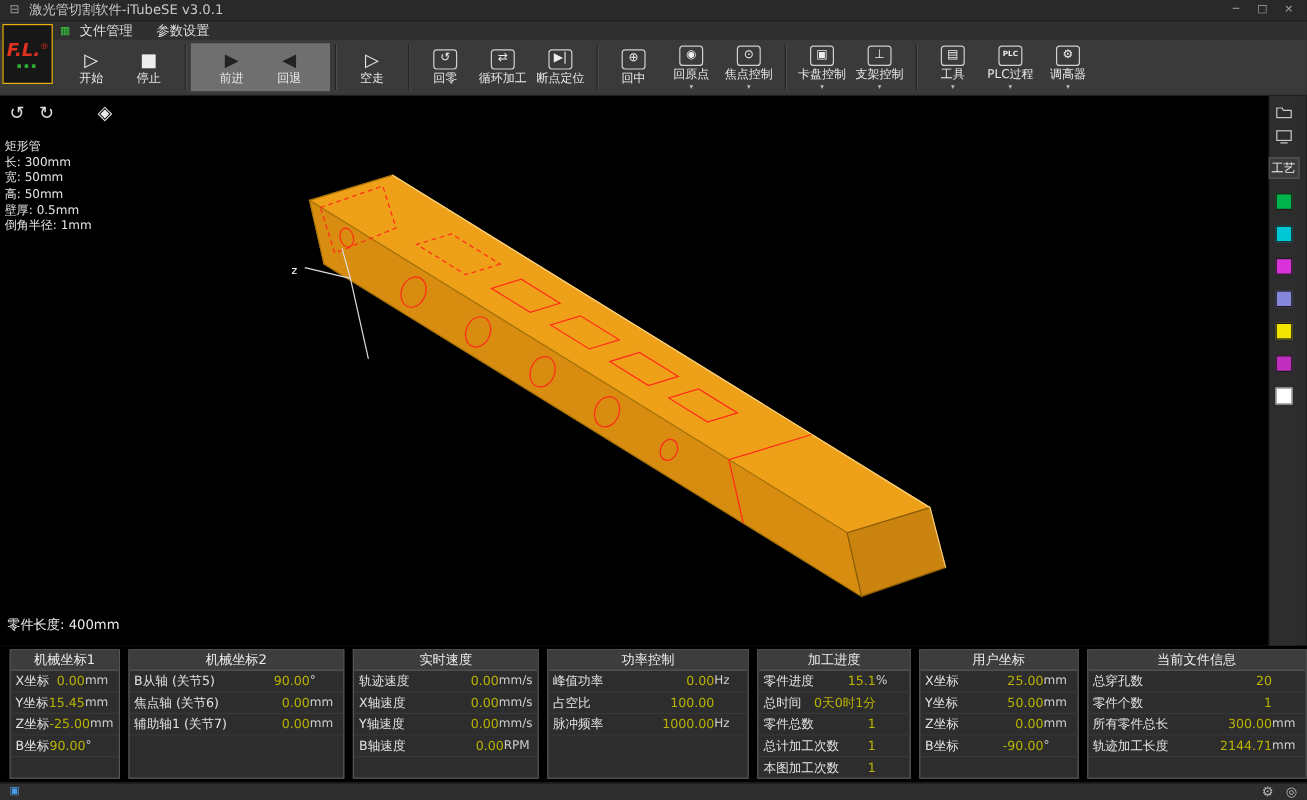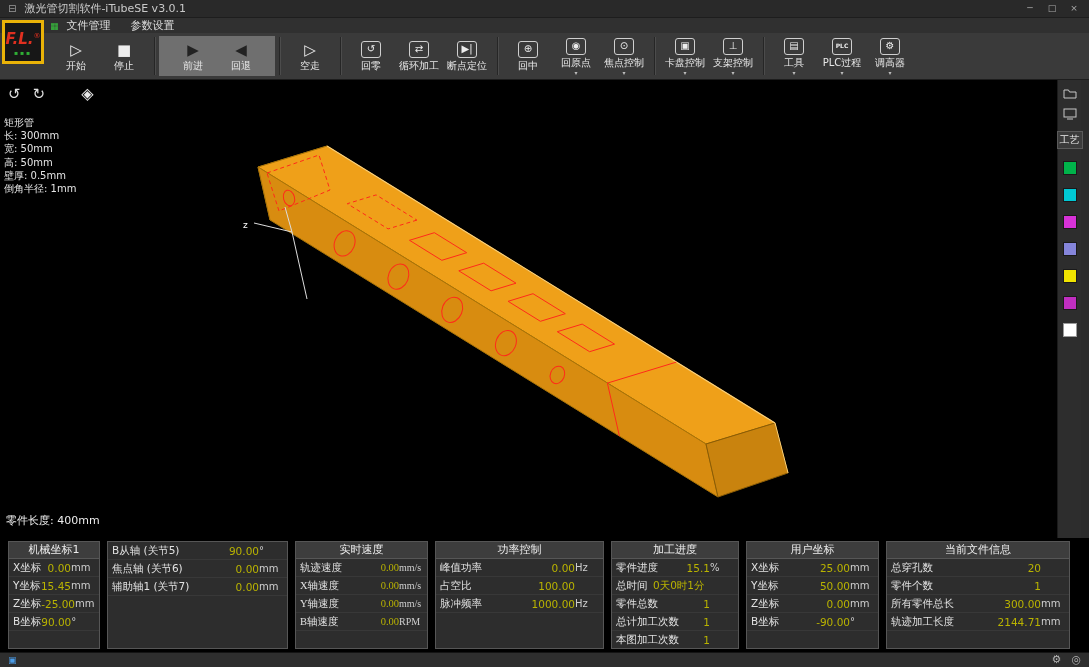--- a/index.html
+++ b/index.html
@@ -24,21 +24,21 @@
   .tsep{width:1px;background:#262626;margin:4px 2px;box-shadow:1px 0 0 #4c4c4c;}
   .tbtn{display:flex;flex-direction:column;align-items:center;justify-content:center;min-width:40px;padding:1px 4px;color:#e8e8e8;cursor:default;}
   .ticon{height:19px;display:flex;align-items:center;justify-content:center;font-size:15px;color:#ededed;line-height:1;}
   .tgroup.active .ticon{color:#222;}
   .ticon.boxed{width:18px;height:15px;border:1px solid #cfcfcf;border-radius:3px;font-size:10px;margin-bottom:2px;}
   .ticon.small{font-size:6px;font-weight:bold;letter-spacing:0;}
   .tlabel{font-size:10px;white-space:nowrap;line-height:1.2;}
   .caret{font-size:6px;color:#bdbdbd;line-height:5px;margin-top:1px;}
 
   
-  .logo{position:absolute;left:2px;top:20px;width:42px;height:44px;background:#171717;z-index:6;display:flex;flex-direction:column;align-items:center;justify-content:center;border:3px solid #eab308;box-sizing:border-box;}
+  .logo{position:absolute;left:2px;top:20px;width:42px;height:50px;background:#171717;z-index:6;display:flex;flex-direction:column;align-items:center;justify-content:center;border:1px solid #eab308;box-sizing:border-box;}
   .logo-text{color:#e03020;font-weight:bold;font-style:italic;font-size:15px;line-height:1;}
   .logo-reg{color:#e03020;font-size:7px;vertical-align:super;}
   .logo-accent{color:#2fae35;font-size:6px;letter-spacing:2px;line-height:1;margin-top:2px;}
 
   
   .main{display:flex;height:458px;}
   .viewport{position:relative;width:1057px;height:458px;background:#000;overflow:hidden;}
   .vtools{position:absolute;top:5px;left:8px;display:flex;gap:12px;color:#dedede;font-size:15px;z-index:3;}
   .vtool{cursor:default;line-height:18px;}
   .vtool.cube{margin-left:24px;font-size:16px;color:#e8e8e8;}
@@ -280,37 +280,38 @@
           <span class="val" style="color: rgb(185, 179, 0);">-25.00</span>
           <span class="unit">mm</span>
         </div>
         <div class="prow">
           <span class="lbl">B坐标</span>
           <span class="val" style="color: rgb(185, 179, 0);">90.00</span>
           <span class="unit">°</span>
         </div>
       </div>
       <div class="panel" style="width: 181px;">
+        <div class="panel-header">机械坐标2</div>
         <div class="prow">
           <span class="lbl">B从轴 (关节5)</span>
           <span class="val" style="color: rgb(185, 179, 0);">90.00</span>
           <span class="unit">°</span>
         </div>
         <div class="prow">
           <span class="lbl">焦点轴 (关节6)</span>
           <span class="val" style="color: rgb(185, 179, 0);">0.00</span>
           <span class="unit">mm</span>
         </div>
         <div class="prow">
           <span class="lbl">辅助轴1 (关节7)</span>
           <span class="val" style="color: rgb(185, 179, 0);">0.00</span>
           <span class="unit">mm</span>
         </div>
       </div>
-      <div class="panel" style="width: 133px; font-family: Liberation Serif, serif;">
+      <div class="panel" style="width: 155px;">
         <div class="panel-header">实时速度</div>
         <div class="prow">
           <span class="lbl">轨迹速度</span>
           <span class="val" style="color: rgb(185, 179, 0);">0.00</span>
           <span class="unit">mm/s</span>
         </div>
         <div class="prow">
           <span class="lbl">X轴速度</span>
           <span class="val" style="color: rgb(185, 179, 0);">0.00</span>
           <span class="unit">mm/s</span>
@@ -346,21 +347,21 @@
       </div>
       <div class="panel" style="width: 128px;">
         <div class="panel-header">加工进度</div>
         <div class="prow">
           <span class="lbl">零件进度</span>
           <span class="val" style="color: rgb(185, 179, 0);">15.1</span>
           <span class="unit">%</span>
         </div>
         <div class="prow">
           <span class="lbl">总时间</span>
-          <span class="val" style="color: rgb(185, 179, 0); text-align: center;">0天0时1分</span>
+          <span class="val" style="color: rgb(185, 179, 0);">0天0时1分</span>
           <span class="unit"></span>
         </div>
         <div class="prow">
           <span class="lbl">零件总数</span>
           <span class="val" style="color: rgb(185, 179, 0);">1</span>
           <span class="unit"></span>
         </div>
         <div class="prow">
           <span class="lbl">总计加工次数</span>
           <span class="val" style="color: rgb(185, 179, 0);">1</span>

